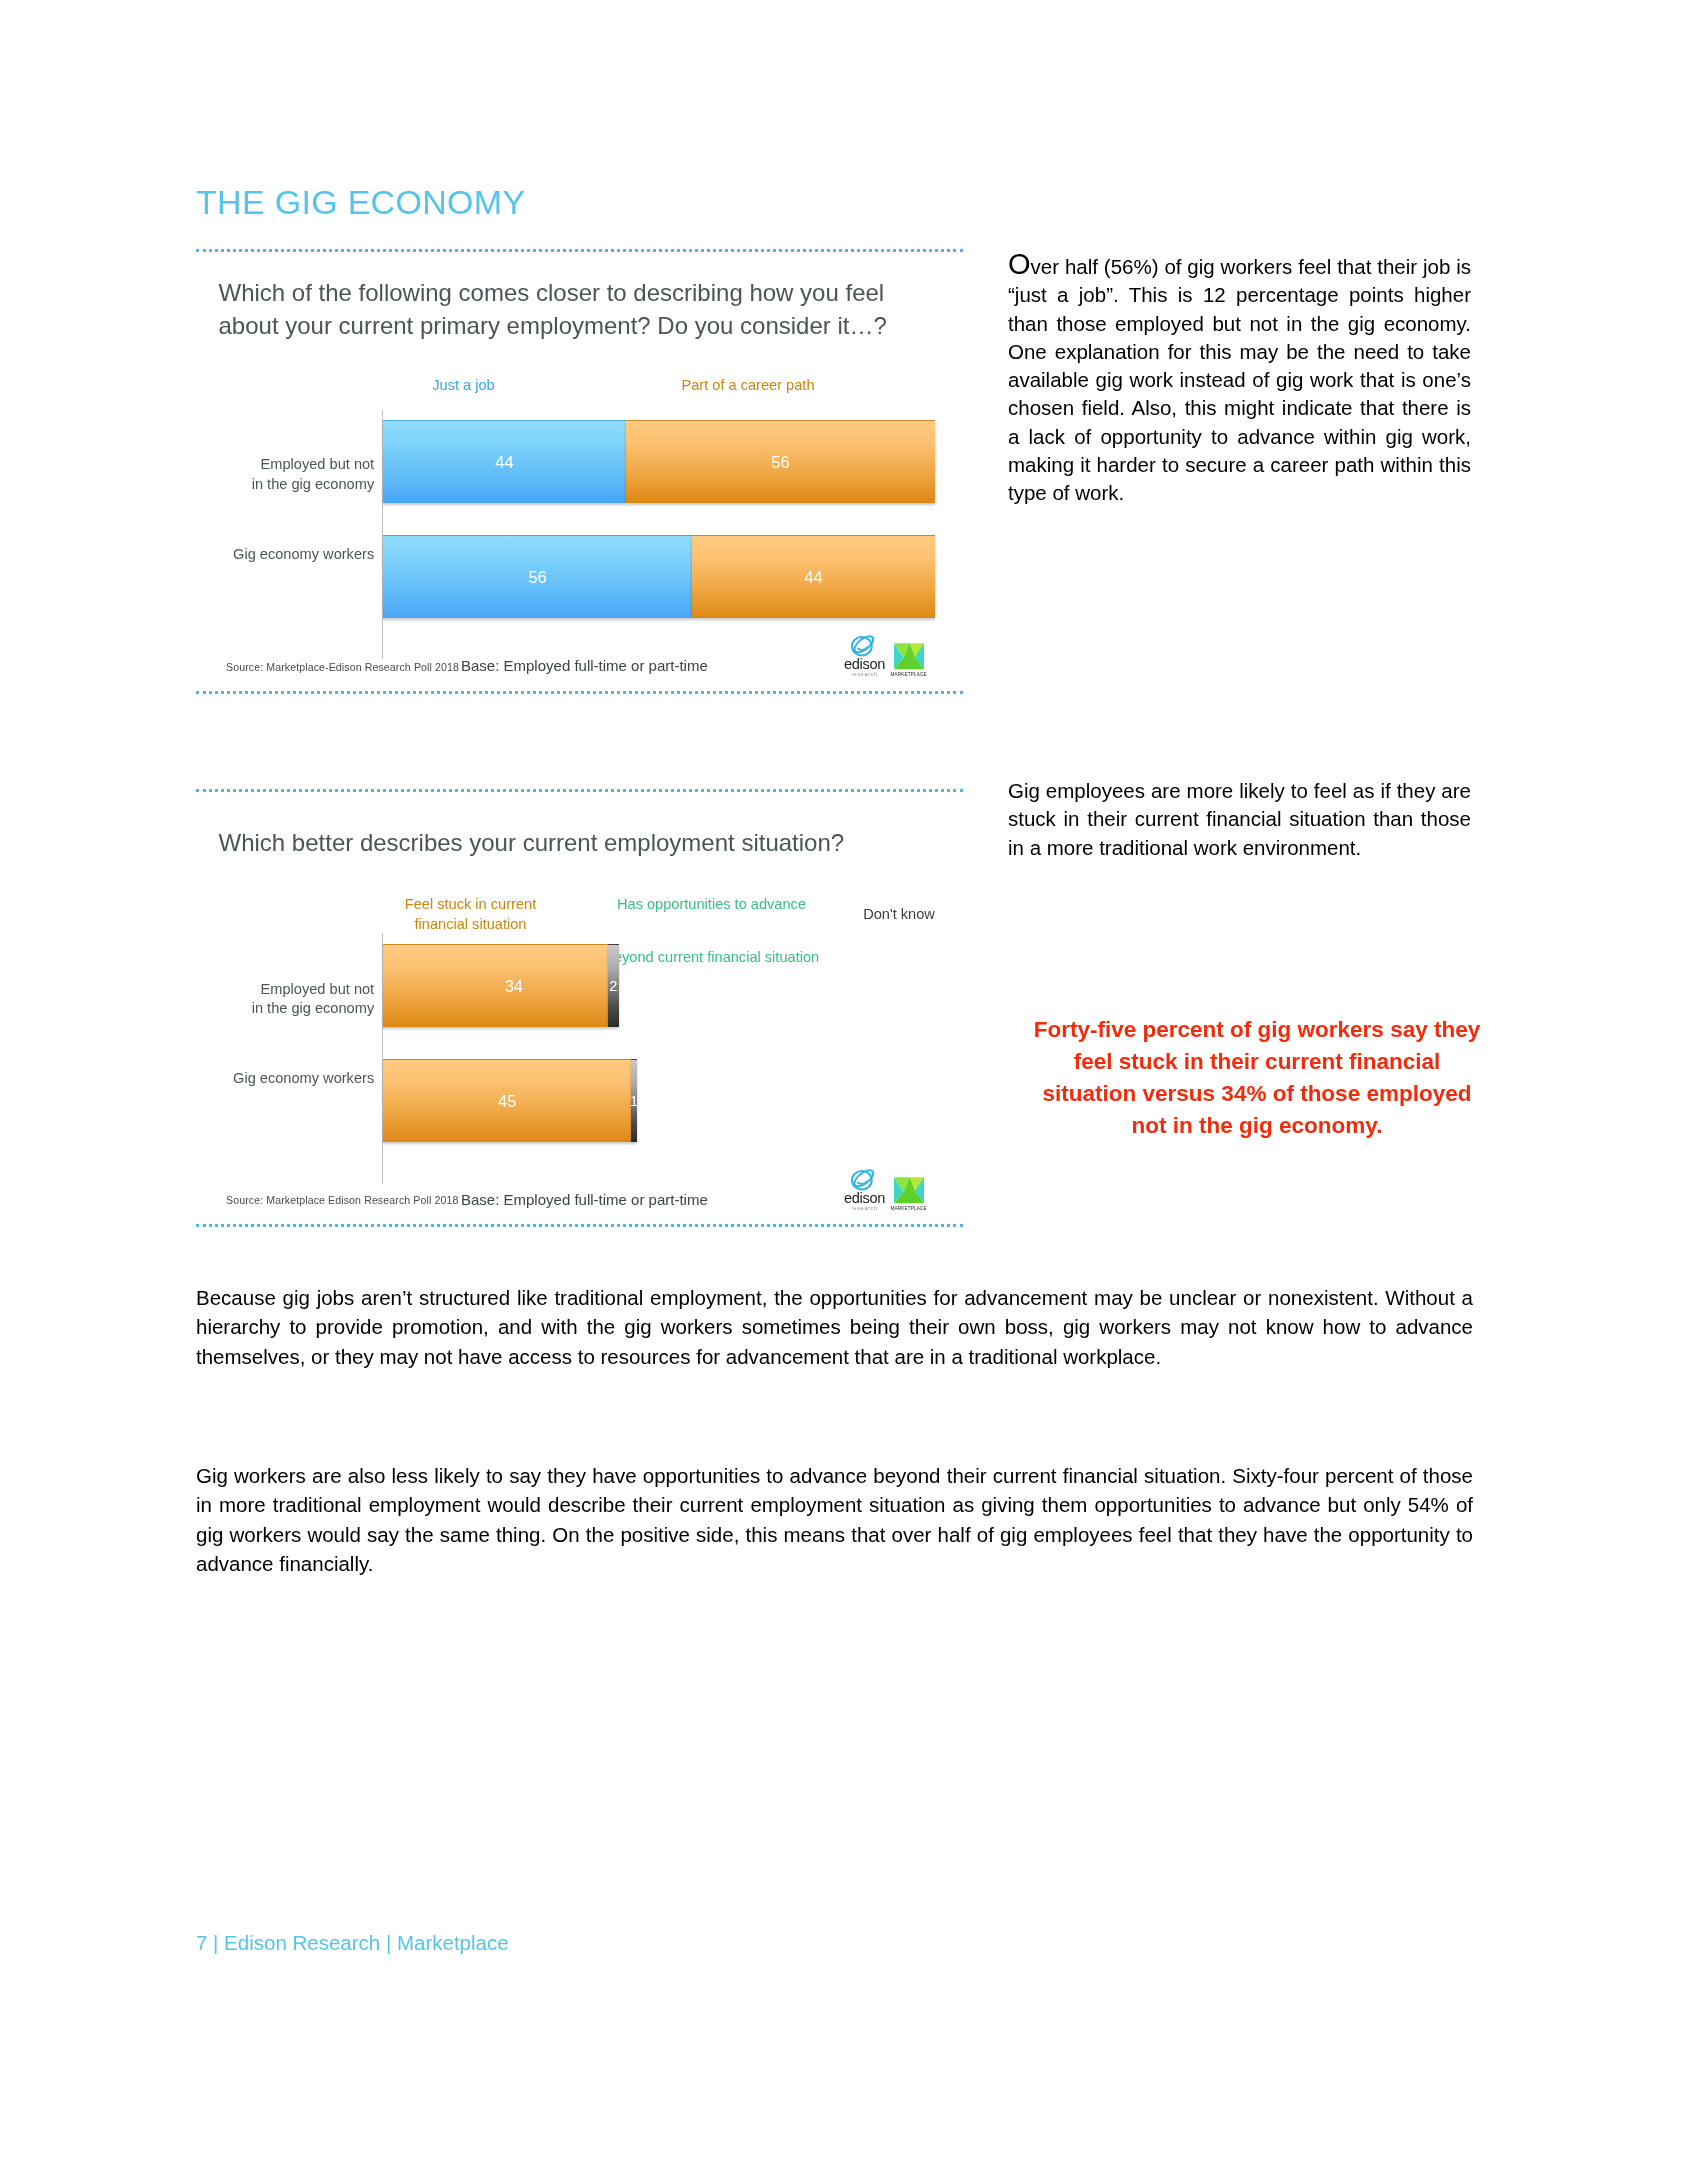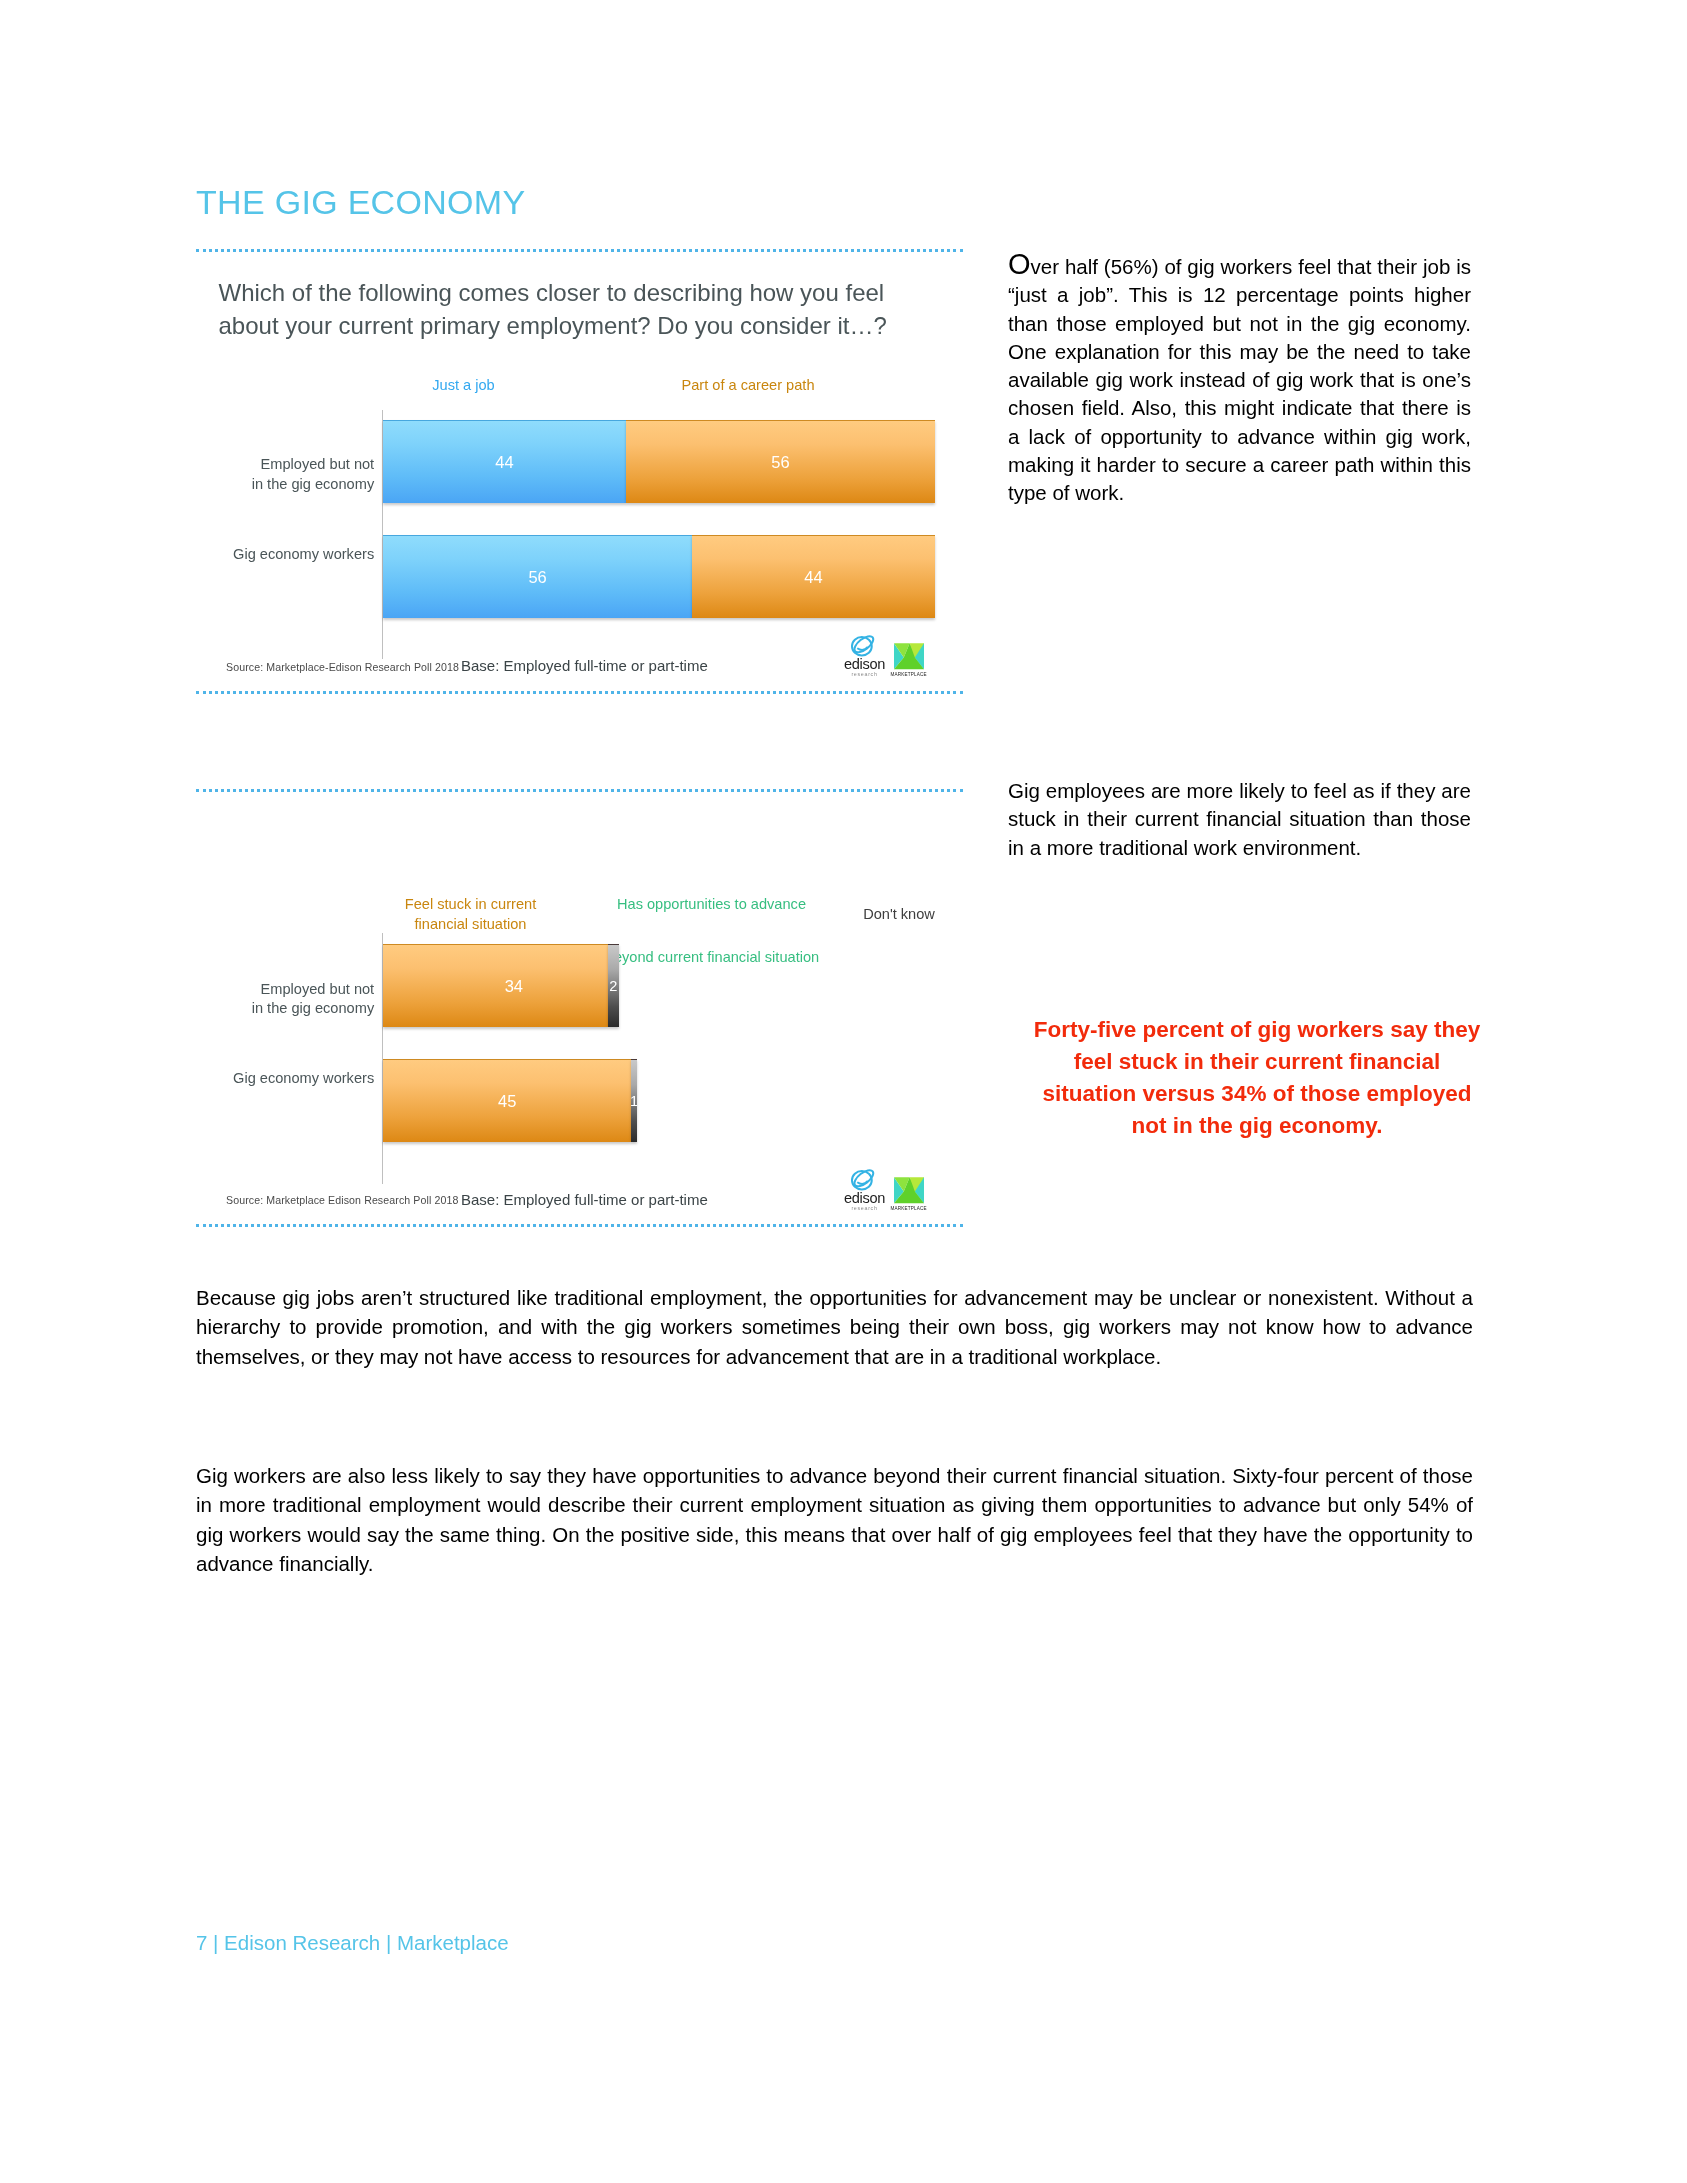--- a/index.html
+++ b/index.html
@@ -169,20 +169,21 @@
         <div class="mk-word">MARKETPLACE</div>
       </div>
     </div>
   </div>
 
   <div class="slide" style="left:196px; top:789px; width:767px; height:438px;">
 
     <div class="slide-rule top"></div>
     <div class="slide-rule bottom"></div>
 
+    <div class="slide-question" style="left:22.5px; top:37px; width:734px;">Which better describes your current employment situation?</div>
 
     <div class="legend-label legend-orange" style="left:192px; top:106px; width:165px;">Feel stuck in current</div>
     <div class="legend-label legend-orange" style="left:192px; top:126px; width:165px;">financial situation</div>
     <div class="legend-label legend-green" style="left:390px; top:106px; width:251px;">Has opportunities to advance</div>
     <div class="legend-label legend-green" style="left:384px; top:126px; width:265px;margin-top:33px;">beyond current financial situation</div>
     <div class="legend-label legend-dark" style="left:650px; top:116px; width:106px;">Don't know</div>
 
     <div class="axis-line" style="left:186px; top:144px; height:251px;"></div>
 
     <div class="cat-label" style="left:13.2px; top:191px; width:165px;">Employed but not</div>

